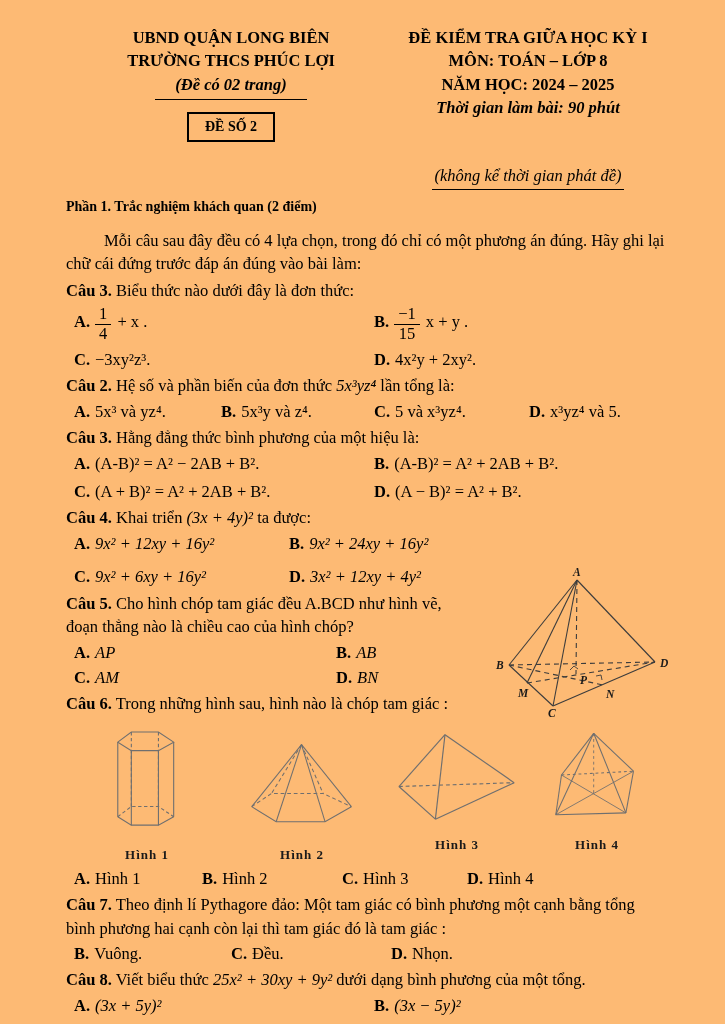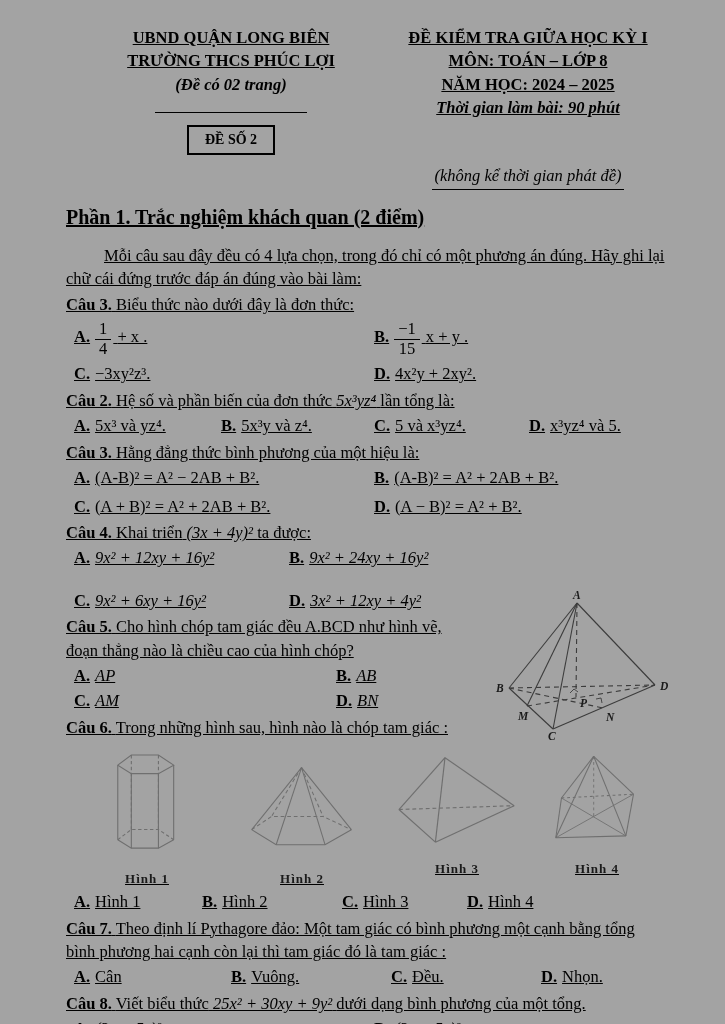--- a/index.html
+++ b/index.html
@@ -1,44 +1,44 @@
 <!DOCTYPE html>
 <html><head>
 <meta charset="utf-8">
 <style>
   html,body { margin:0; padding:0; background:#e8e8e8; }
   .page {
     position:relative; width:725px; height:1024px; margin:0 auto;
-    background:#a3a3a3; color:#000;
+    background:#fdba74; color:#000;
     font-family:"Liberation Serif", serif; font-size:16.5px; line-height:1.42;
-    box-sizing:border-box; padding:26px 58px 0 66px; overflow:hidden;text-decoration:underline;
+    box-sizing:border-box; padding:26px 58px 0 66px; overflow:hidden;
   }
   
   .header { display:flex; justify-content:space-between; align-items:flex-start; }
   .h-left  { width:250px; margin-left:40px; text-align:center; }
   .h-right { width:278px; text-align:center; }
   .hl { font-weight:bold; }
   .pages-note { font-weight:bold; font-style:italic; }
-  .u-wide  { display:inline-block; border-bottom:1.6px solid #000; padding:0 20px 16px; }
+  .u-wide  { display:inline-block; border-bottom:1.6px solid #000; padding:0 20px 3px; }
   .u-tight { display:inline-block; border-bottom:1.4px solid #000; padding:0 2px 2px;margin-top:44px; }
   .it  { font-style:italic; }
   .bi  { font-weight:bold; font-style:italic; }
   .code-box {
     display:inline-block; margin-top:12px; border:2px solid #000;
     padding:3px 16px; font-weight:bold; font-size:14px;
   }
   
-  .part-title { font-weight:bold; margin:13px 0 0; font-size:20px; }
+  .part-title { font-weight:bold; margin:7px 0 0; font-size:14px; }
   .intro { margin:12px 0 0; text-indent:38px; }
   .stem  { margin:3px 0 0; }
   .qno   { font-weight:bold; }
   .mi    { font-style:italic; }
   .opts  { display:grid; margin:2px 0 0 8px; }
   .g2w { grid-template-columns:300px 1fr; row-gap:5px; }
-  .g2m { grid-template-columns:215px 1fr; row-gap:19px; }
+  .g2m { grid-template-columns:215px 1fr; row-gap:10px; }
   .g2n { grid-template-columns:262px 1fr; width:400px; row-gap:2px; }
   .g4a { grid-template-columns:147px 153px 155px 1fr; }
   .g4b { grid-template-columns:128px 140px 125px 1fr; }
   .g4c { grid-template-columns:157px 160px 150px 1fr; }
   .opt { white-space:nowrap; }
   .ol  { font-weight:bold; margin-right:5px; }
   .frac { display:inline-block; vertical-align:middle; text-align:center; line-height:1.02; margin:2px 2px 0 0; }
   .frac .num { display:block; padding:0 4px 1px; border-bottom:1.4px solid #000; }
   .frac .den { display:block; padding:1px 4px 0; }
   
@@ -236,21 +236,20 @@
       <div class="opt"><b class="ol">A.</b><span>Hình 1</span></div>
       <div class="opt"><b class="ol">B.</b><span>Hình 2</span></div>
       <div class="opt"><b class="ol">C.</b><span>Hình 3</span></div>
       <div class="opt"><b class="ol">D.</b><span>Hình 4</span></div>
     </div>
   </div>
 
   <div>
     <p class="stem"><b class="qno">Câu 7.</b> <span>Theo định lí Pythagore đảo: Một tam giác có bình phương một cạnh bằng tổng bình phương hai cạnh còn lại thì tam giác đó là tam giác :</span></p>
     <div class="opts g4c">
-      <div class="opt"><b class="ol">A.</b><span>Cân</span></div>
       <div class="opt"><b class="ol">B.</b><span>Vuông.</span></div>
       <div class="opt"><b class="ol">C.</b><span>Đều.</span></div>
       <div class="opt"><b class="ol">D.</b><span>Nhọn.</span></div>
     </div>
   </div>
 
   <div>
     <p class="stem"><b class="qno">Câu 8.</b> <span>Viết biểu thức</span> <i class="mi">25x² + 30xy + 9y²</i> <span>dưới dạng bình phương của một tổng.</span></p>
     <div class="opts g2w" style="row-gap:4px">
       <div class="opt mi"><b class="ol" style="font-style:normal">A.</b><span>(3x + 5y)²</span></div>

